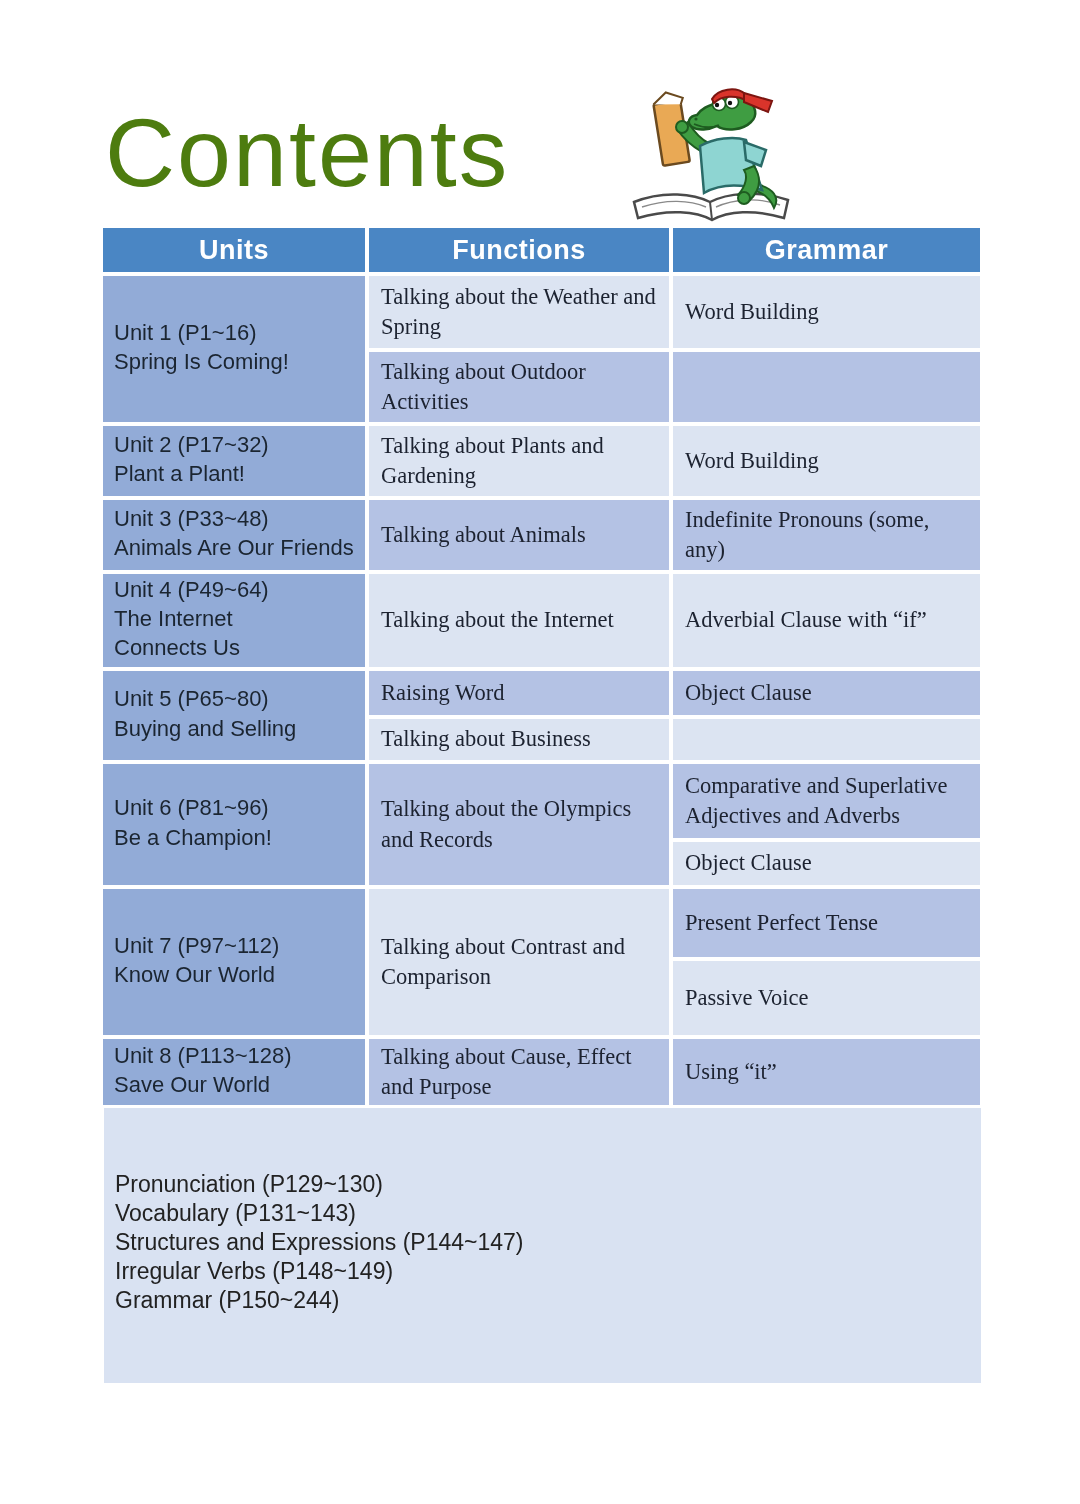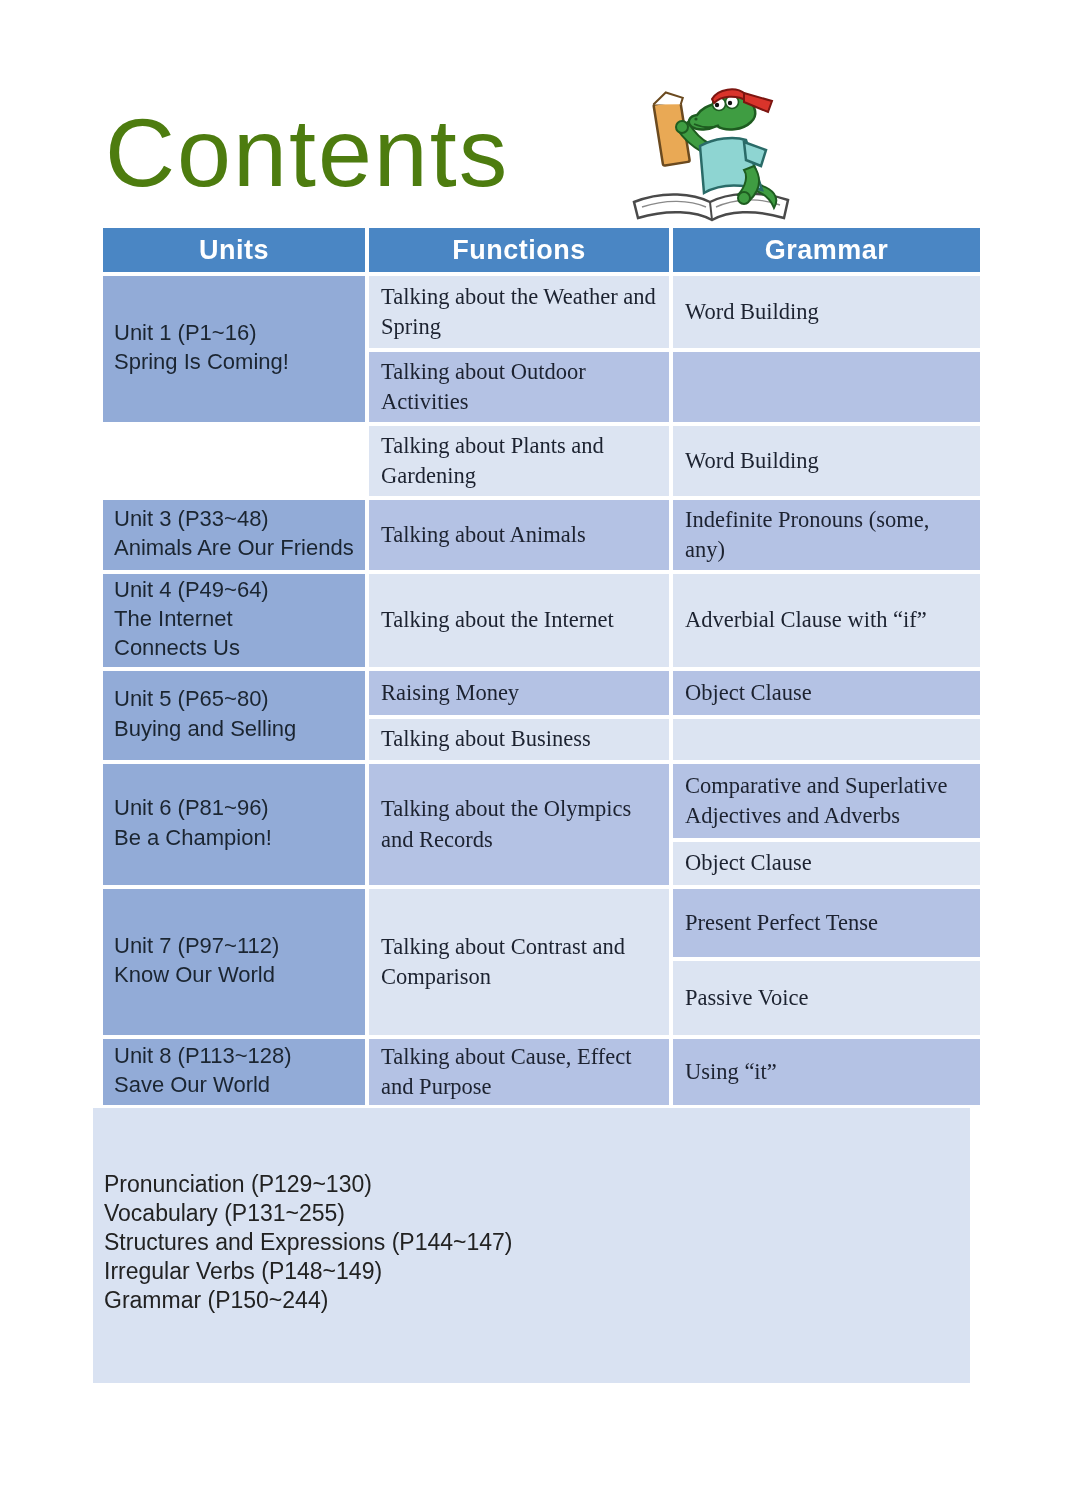--- a/index.html
+++ b/index.html
@@ -42,21 +42,21 @@
   .scell{
     font-family:"Liberation Serif", serif;
     color:#1c2230;font-size:22.5px;line-height:1.35;
     display:flex;align-items:center;
     padding:6px 10px 6px 12px;
   }
   .light{background:#dce4f2;}
   .med{background:#b4c2e4;}
   
   .appendix{
-    position:absolute;left:93px;top:1108px;width:877px;height:275px;
+    position:absolute;left:104px;top:1108px;width:877px;height:275px;
     background:#d9e2f2;
     box-sizing:border-box;
     padding:62px 20px 0 11px;
     color:#222222;font-size:23px;line-height:29px;
   }
 </style>
 </head>
 <body>
 
 <div class="page">
@@ -105,37 +105,39 @@
     <div class="hcell" style="grid-column:3;grid-row:1">Grammar</div>
     <div class="hcell" style="grid-column:2;grid-row:1">Functions</div>
 
     <div class="ucell" style="grid-column:1;grid-row:2/4">Unit 1 (P1~16)
 Spring Is Coming!</div>
     <div class="scell light" style="grid-column:2;grid-row:2">Talking about the Weather and Spring</div>
     <div class="scell light" style="grid-column:3;grid-row:2">Word Building</div>
     <div class="scell med" style="grid-column:2;grid-row:3">Talking about Outdoor Activities</div>
     <div class="scell med" style="grid-column:3;grid-row:3"></div>
 
+    <div class="ucell" style="grid-column:1;grid-row:4">Unit 2 (P17~32)
+Plant a Plant!</div>
     <div class="scell light" style="grid-column:2;grid-row:4">Talking about Plants and Gardening</div>
     <div class="scell light" style="grid-column:3;grid-row:4">Word Building</div>
 
     <div class="ucell" style="grid-column:1;grid-row:5">Unit 3 (P33~48)
 Animals Are Our Friends</div>
     <div class="scell med" style="grid-column:2;grid-row:5">Talking about Animals</div>
     <div class="scell med" style="grid-column:3;grid-row:5">Indefinite Pronouns (some, any)</div>
 
     <div class="ucell" style="grid-column:1;grid-row:6">Unit 4 (P49~64)
 The Internet
 Connects Us</div>
     <div class="scell light" style="grid-column:2;grid-row:6">Talking about the Internet</div>
     <div class="scell light" style="grid-column:3;grid-row:6">Adverbial Clause with “if”</div>
 
     <div class="ucell" style="grid-column:1;grid-row:7/9">Unit 5 (P65~80)
 Buying and Selling</div>
-    <div class="scell med" style="grid-column:2;grid-row:7">Raising Money</div>
+    <div class="scell med" style="grid-column:2;grid-row:7">Raising Word</div>
     <div class="scell med" style="grid-column:3;grid-row:7">Object Clause</div>
     <div class="scell light" style="grid-column:2;grid-row:8">Talking about Business</div>
     <div class="scell light" style="grid-column:3;grid-row:8"></div>
 
     <div class="ucell" style="grid-column:1;grid-row:9/11">Unit 6 (P81~96)
 Be a Champion!</div>
     <div class="scell med" style="grid-column:2;grid-row:9/11">Talking about the Olympics and Records</div>
     <div class="scell med" style="grid-column:3;grid-row:9">Comparative and Superlative Adjectives and Adverbs</div>
     <div class="scell light" style="grid-column:3;grid-row:10">Object Clause</div>
 
@@ -146,19 +148,19 @@
     <div class="scell light" style="grid-column:3;grid-row:12">Passive Voice</div>
 
     <div class="ucell" style="grid-column:1;grid-row:13">Unit 8 (P113~128)
 Save Our World</div>
     <div class="scell med" style="grid-column:2;grid-row:13">Talking about Cause, Effect and Purpose</div>
     <div class="scell med" style="grid-column:3;grid-row:13">Using “it”</div>
   </div>
 
   <div class="appendix">
     <div>Pronunciation (P129~130)</div>
-    <div>Vocabulary (P131~255)</div>
+    <div>Vocabulary (P131~143)</div>
     <div>Structures and Expressions (P144~147)</div>
     <div>Irregular Verbs (P148~149)</div>
     <div>Grammar (P150~244)</div>
   </div>
 
 </div>
 
 </body></html>

